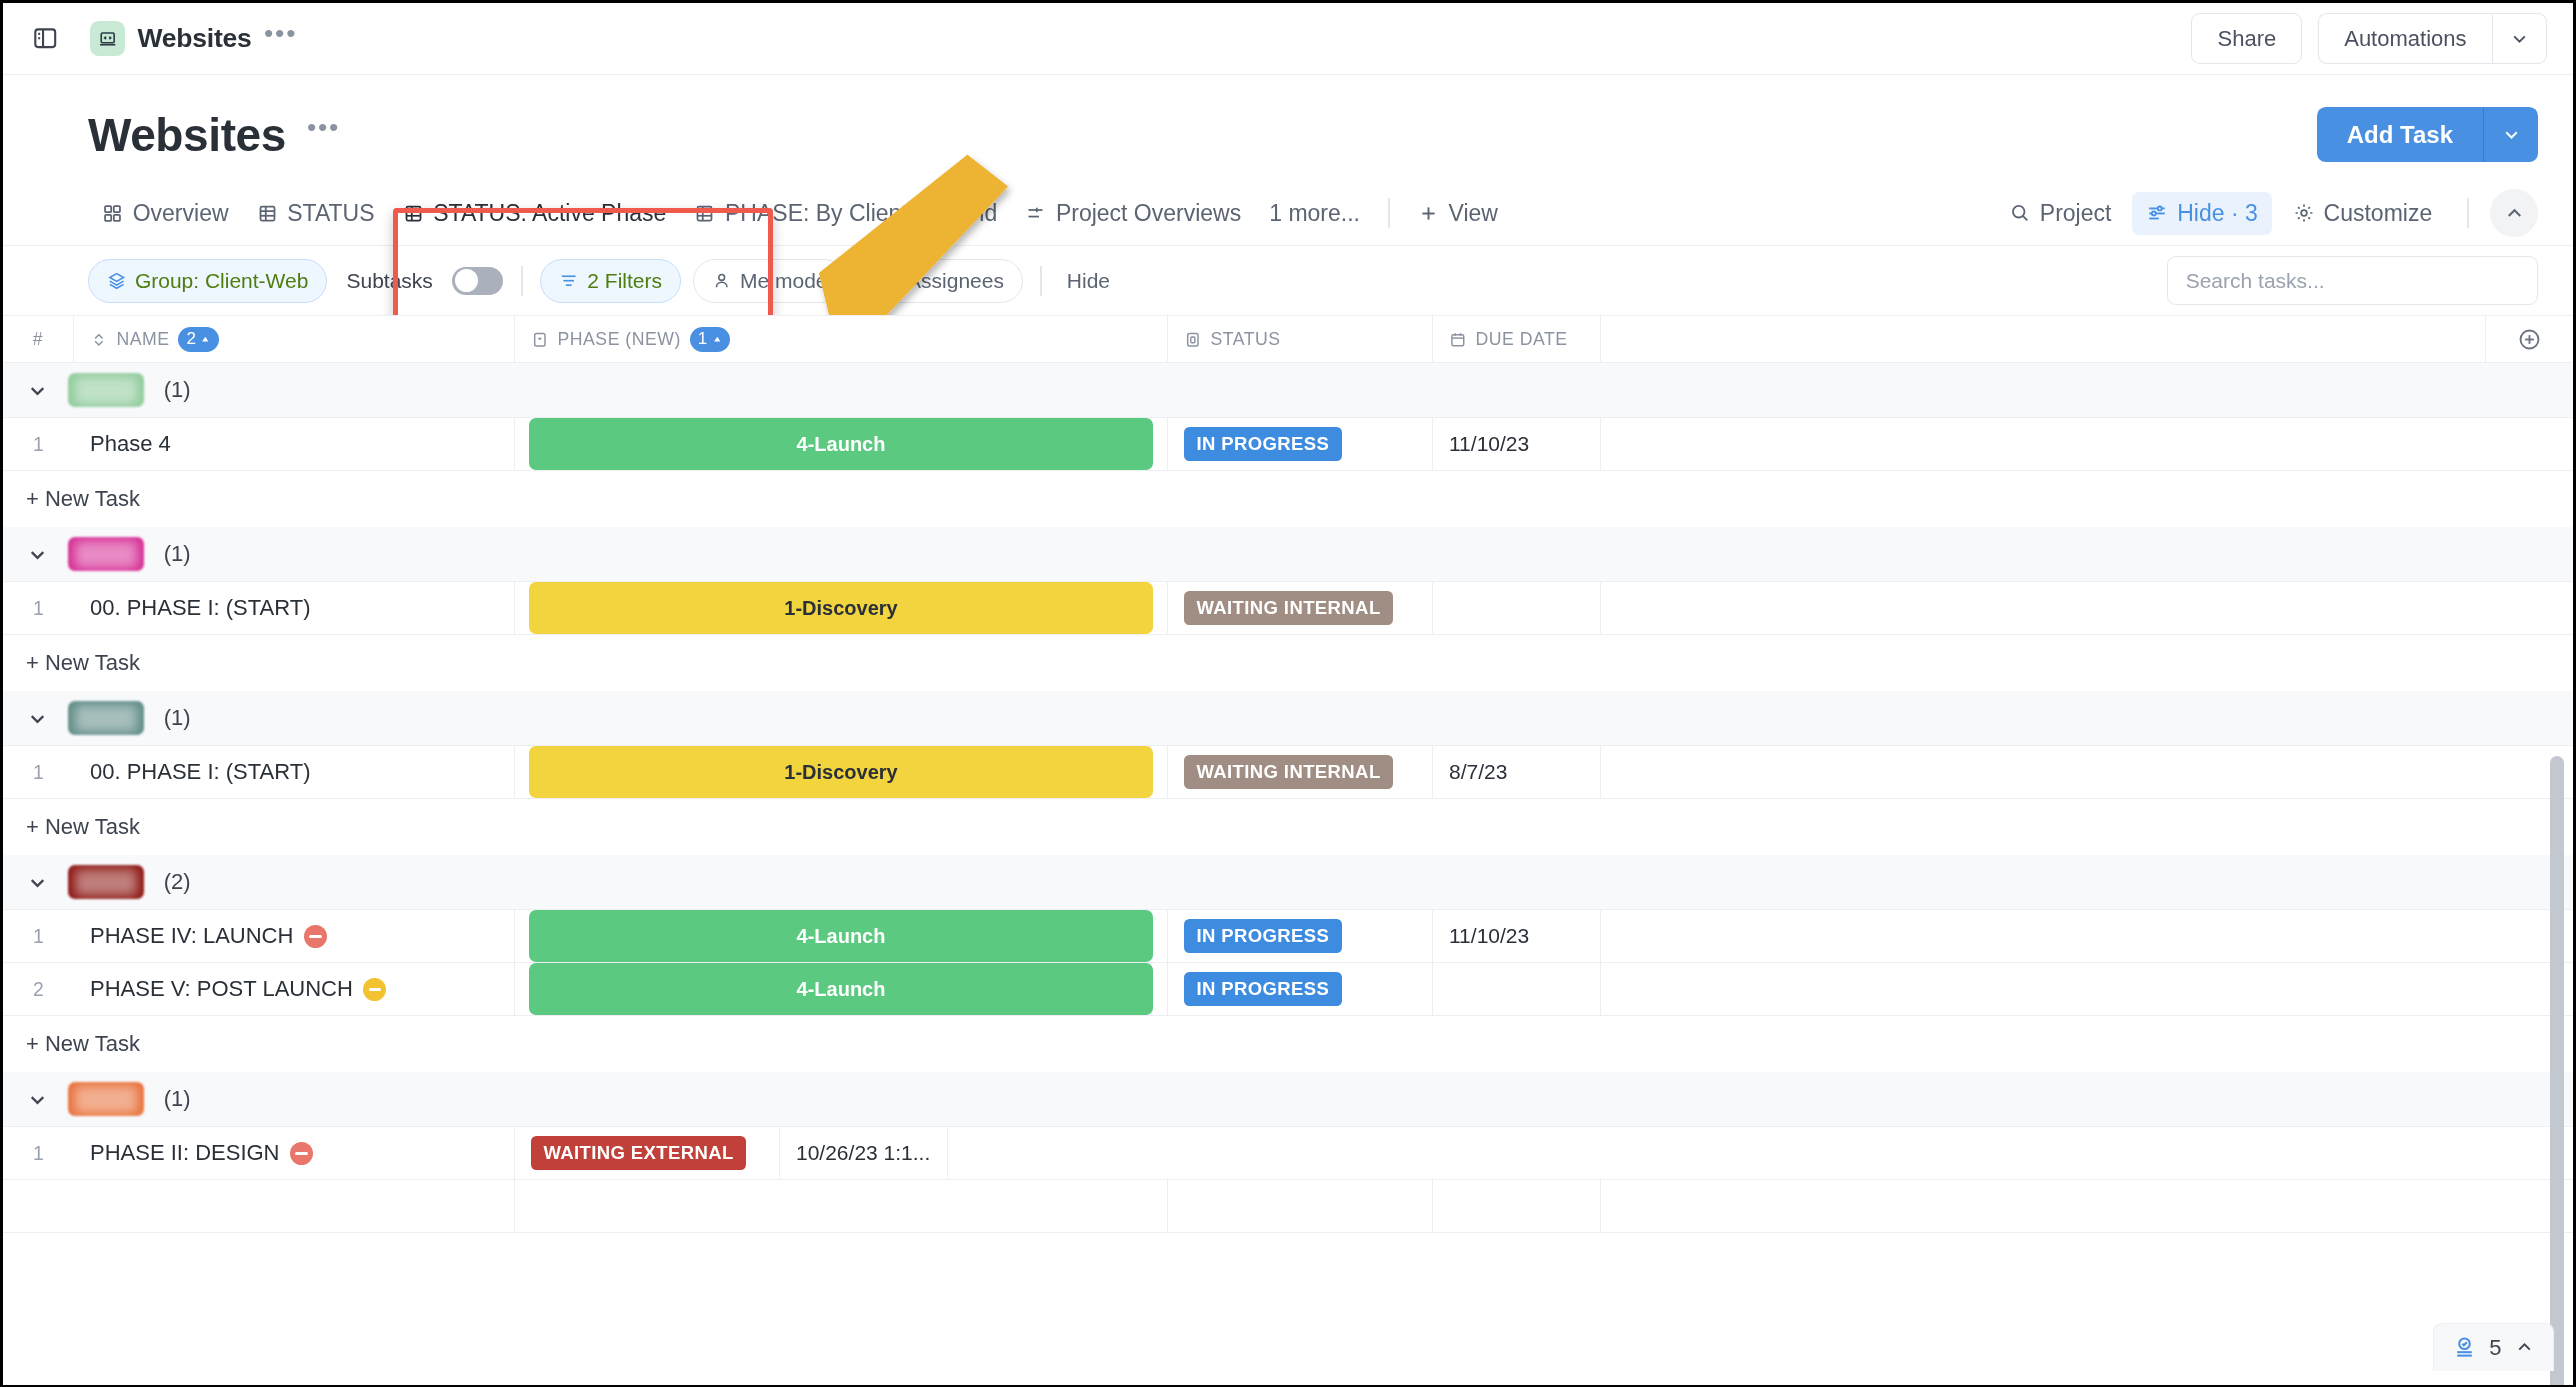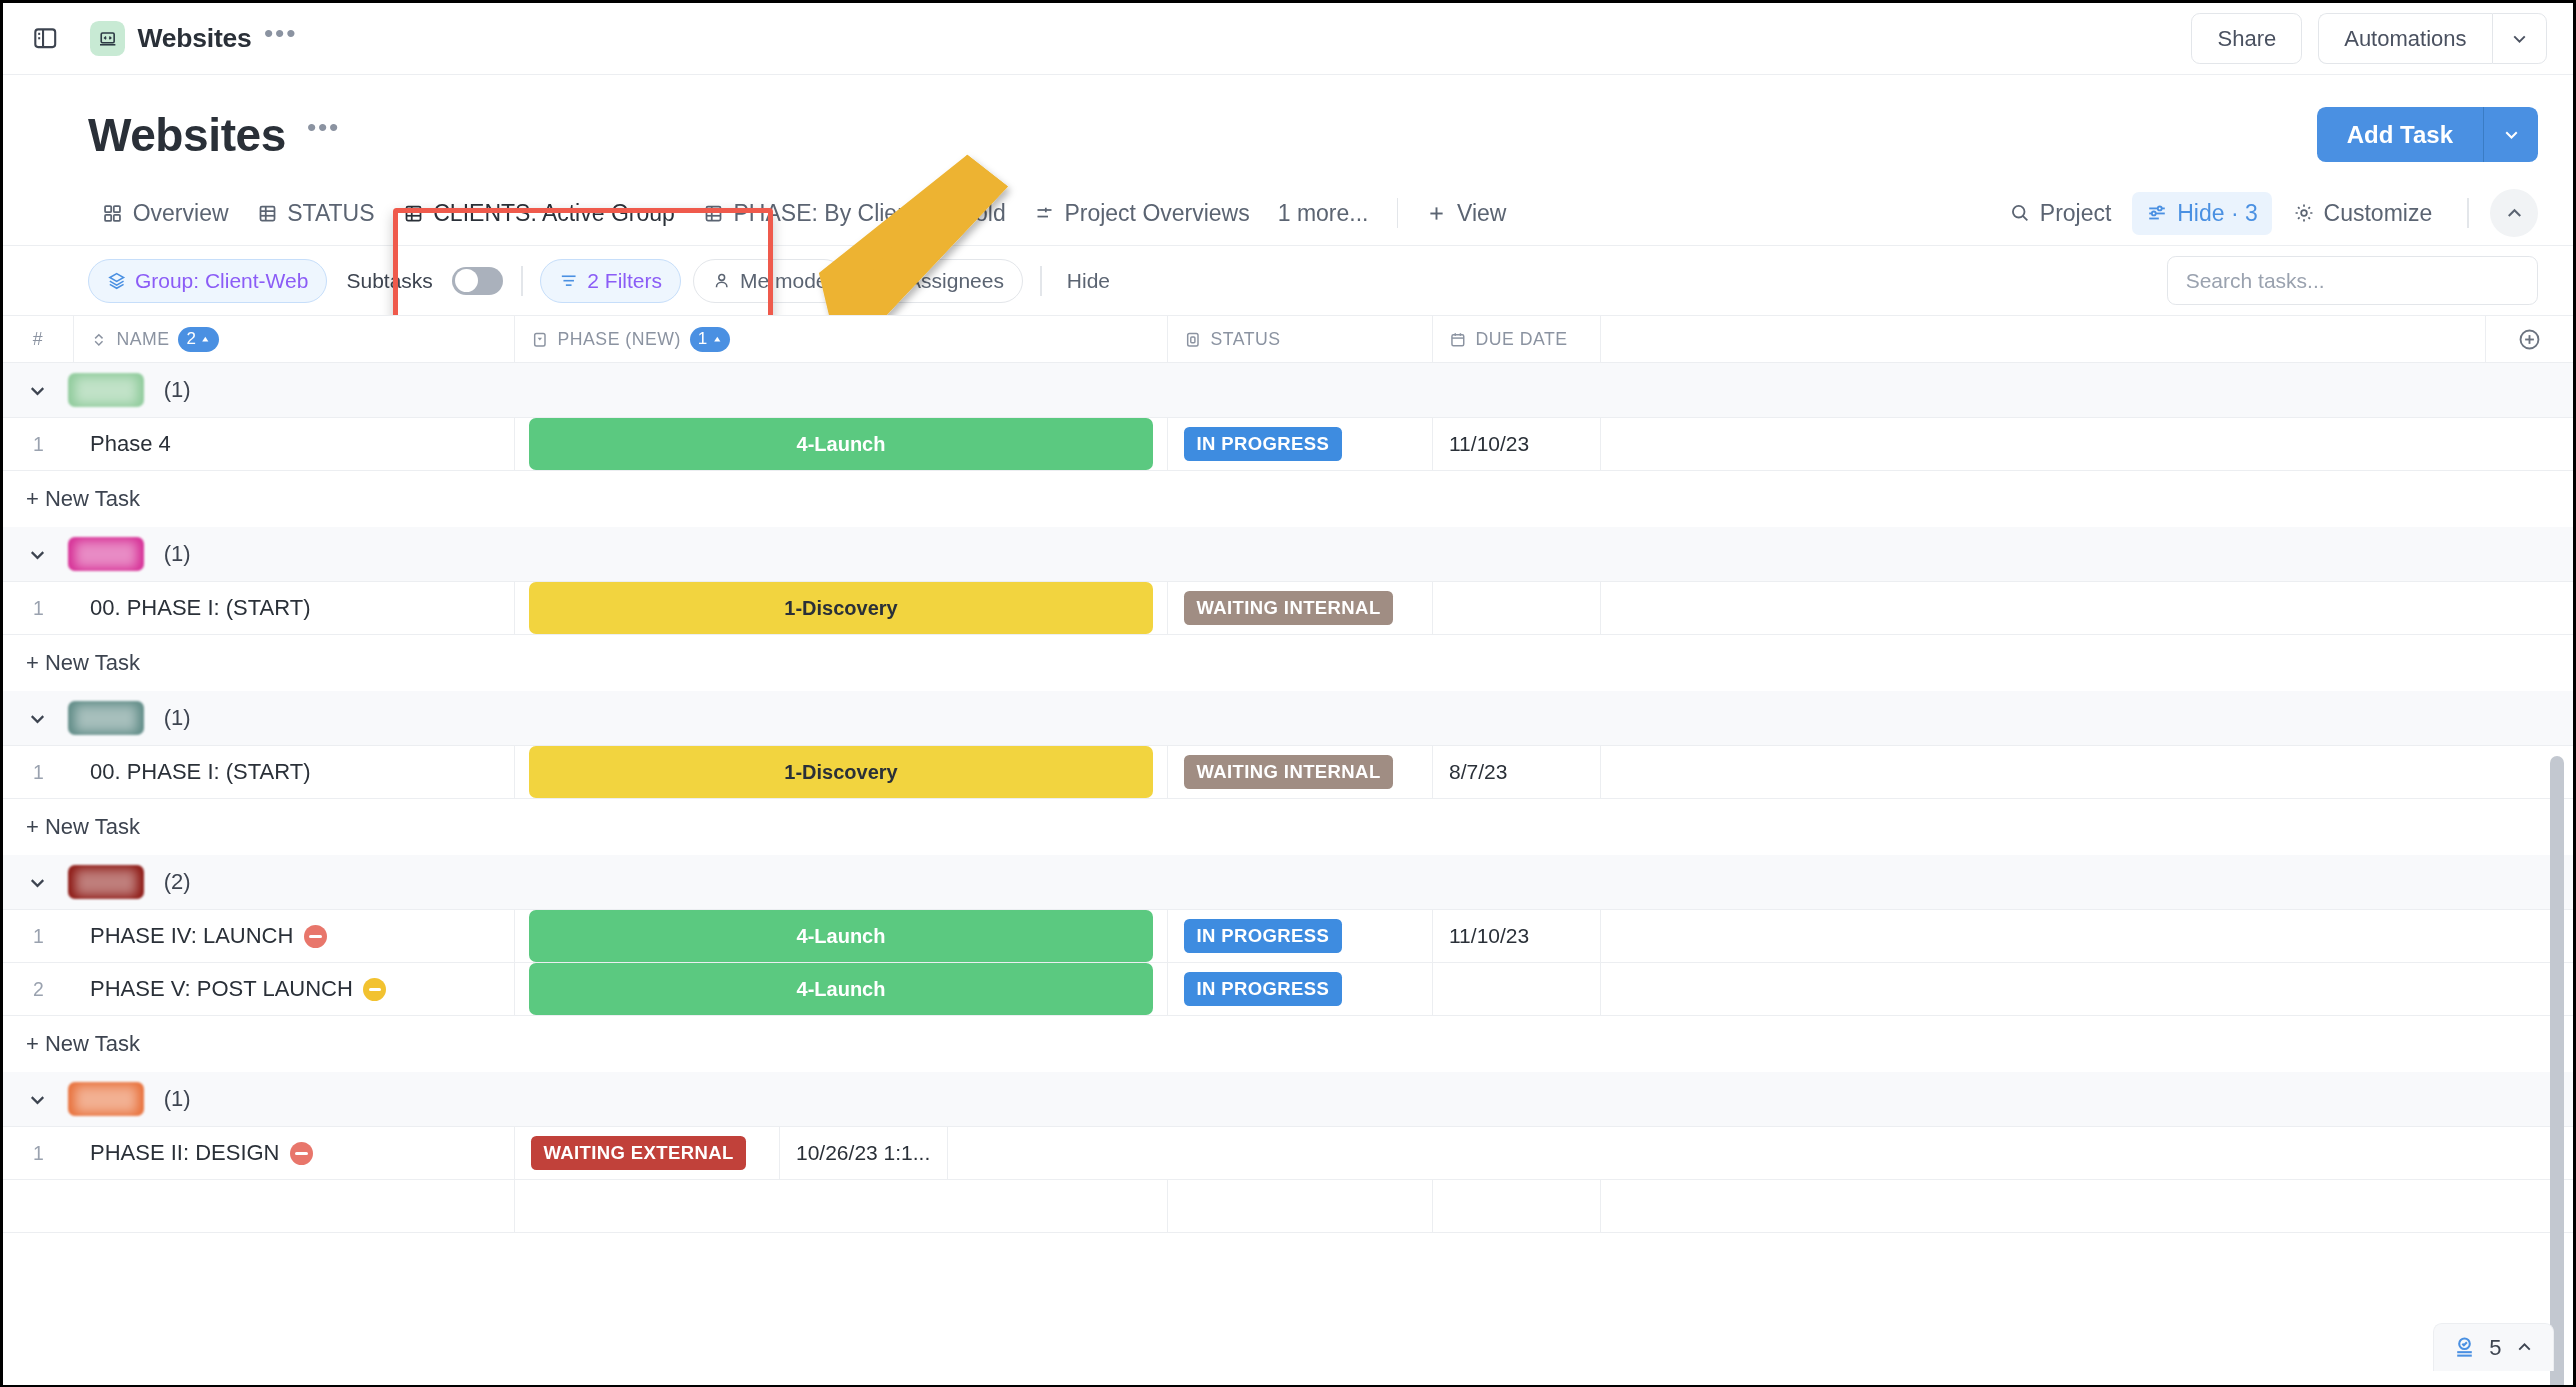--- a/index.html
+++ b/index.html
@@ -134,21 +134,21 @@
     height: 69px;
   }
   .chip {
     display: flex; align-items: center; gap: 8.8px;
     height: 44px; padding: 0 17.7px;
     border: 1.8px solid #e3e6ea; border-radius: 23px;
     font-size: 21px; color: #5b6472; background: #fff;
     cursor: pointer; white-space: nowrap;
   }
   .chip.blue {
-    color: #8b5cf6; border-color: #c6defa; background: #eef6fe;
+    color: #4d7c0f; border-color: #c6defa; background: #eef6fe;
   }
   .plain {
     font-size: 21px; color: #3d4450; padding: 0 7px; cursor: default;
   }
   .plain.clickable { cursor: pointer; color: #5b6472; }
   .toggle {
     width: 51px; height: 28px; border-radius: 14px;
     background: #aab1bc; position: relative; cursor: pointer;
   }
   .toggle .knob {
@@ -367,21 +367,21 @@
 
     <div class="vtab" style="color:#2a3038;">
       <span class="icon">
         <svg width="21" height="21" viewBox="0 0 24 24" fill="none" stroke="#2a3038" stroke-width="2">
           <rect x="4" y="4" width="16" height="16" rx="1.6"></rect>
             <line x1="4" y1="9.3" x2="20" y2="9.3"></line>
           <line x1="4" y1="14.6" x2="20" y2="14.6"></line>
             <line x1="10" y1="4" x2="10" y2="20"></line>
         </svg>
       </span>
-      <span>CLIENTS: Active Group</span>
+      <span>STATUS: Active Phase</span>
     </div>
 
     <div class="vtab">
       <span class="icon">
         <svg width="21" height="21" viewBox="0 0 24 24" fill="none" stroke="#5b6472" stroke-width="2">
           <rect x="4" y="4" width="16" height="16" rx="1.6"></rect>
             <line x1="4" y1="9.3" x2="20" y2="9.3"></line>
           <line x1="4" y1="14.6" x2="20" y2="14.6"></line>
             <line x1="10" y1="4" x2="10" y2="20"></line>
         </svg>

